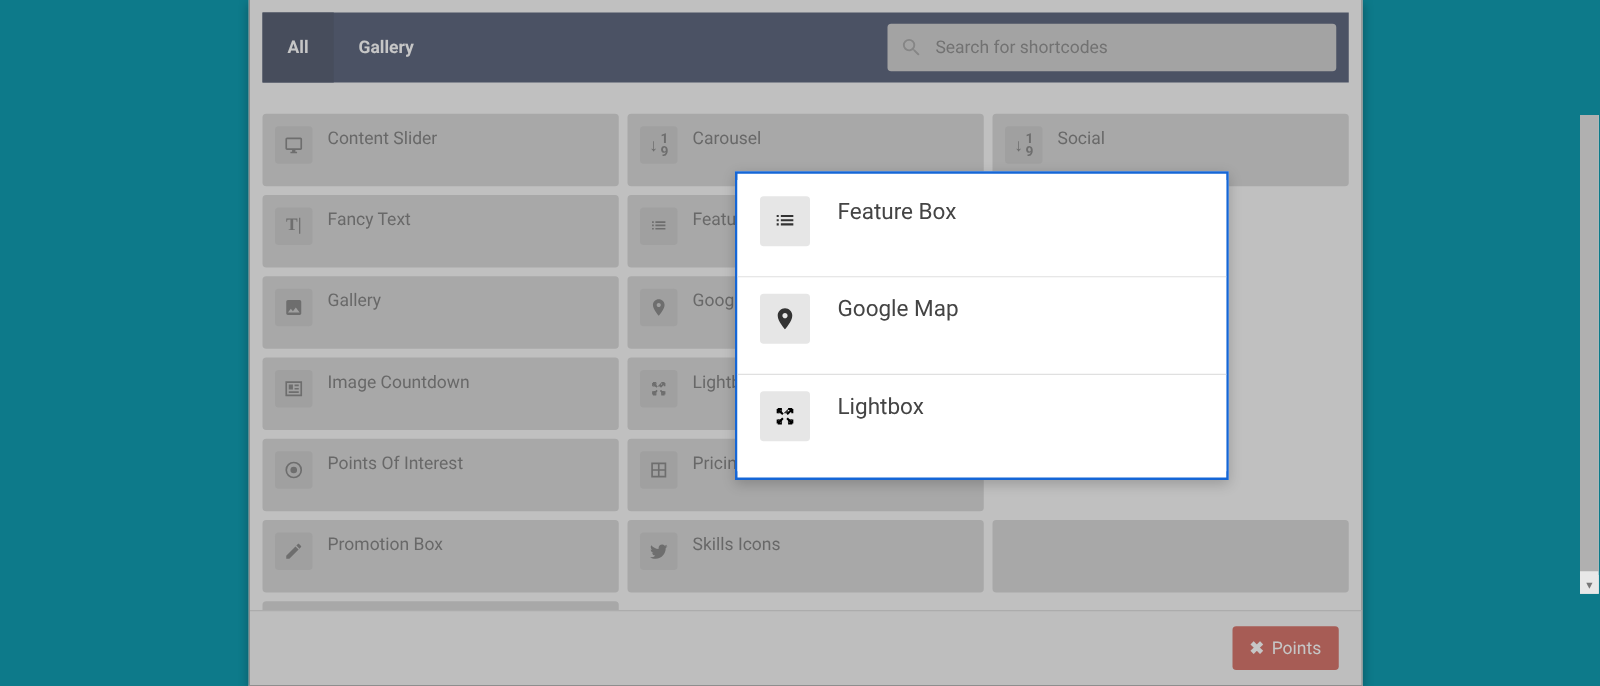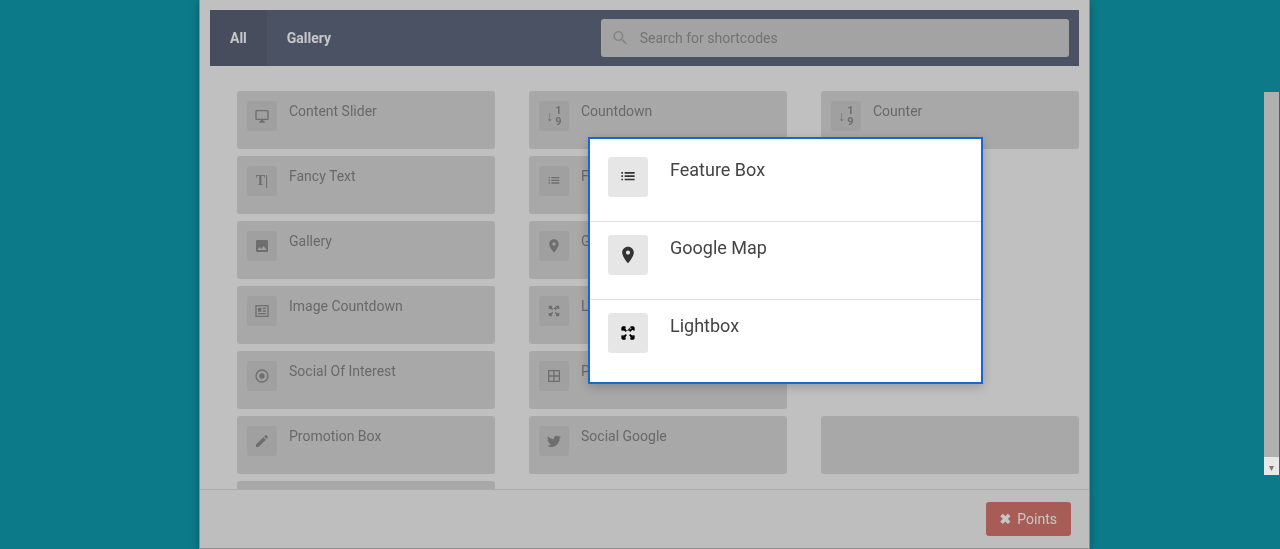--- a/index.html
+++ b/index.html
@@ -53,21 +53,21 @@
     .tab.active {
       background: #19233f;
     }
     .search-wrap {
       margin-left: auto;
       margin-right: 10px;
       background: #c0c0c0;
       border-radius: 3px;
       display: flex;
       align-items: center;
-      width: 468px;
+      width: 359px;
       height: 38px;
       padding: 0 10px;
     }
     .search-wrap svg {
       width: 20px;
       height: 20px;
       fill: #8a8a8a;
       margin-right: 10px;
     }
     .search-wrap input {
@@ -93,21 +93,20 @@
       grid-template-columns: repeat(3, 1fr);
       gap: 7px;
     }
     .shortcode-item {
       background: #c8c8c8;
       border-radius: 3px;
       display: flex;
       align-items: flex-start;
       padding: 10px 10px 18px 10px;
       cursor: pointer;
-      margin-left: 27px;
     }
     .shortcode-item .icon-box {
       width: 30px;
       height: 30px;
       background: #bababa;
       border-radius: 3px;
       display: flex;
       align-items: center;
       justify-content: center;
       margin-right: 12px;
@@ -259,30 +258,30 @@
           </div>
     <div class="label">Content Slider</div>
   </div>
         <div class="shortcode-item">
     <div class="icon-box">
             <div style="display:flex;align-items:center;gap:2px;">
               <span style="font-size:14px;">↓</span>
               <div class="sort-num">1<br>9</div>
             </div>
           </div>
-    <div class="label">Countdown</div>
+    <div class="label">Carousel</div>
   </div>
         <div class="shortcode-item">
     <div class="icon-box">
             <div style="display:flex;align-items:center;gap:2px;">
               <span style="font-size:14px;">↓</span>
               <div class="sort-num">1<br>9</div>
             </div>
           </div>
-    <div class="label">Counter</div>
+    <div class="label">Social</div>
   </div>
         <div class="shortcode-item">
     <div class="icon-box">
             <span style="font-family:serif;font-size:14px;font-weight:bold;">T|</span>
           </div>
     <div class="label">Fancy Text</div>
   </div>
         <div class="shortcode-item">
     <div class="icon-box">
             <svg viewBox="0 0 24 24">
@@ -338,21 +337,21 @@
         <div class="shortcode-item" style="visibility: hidden;">
     <div class="icon-box"></div>
     <div class="label"></div>
   </div>
         <div class="shortcode-item">
     <div class="icon-box">
             <svg viewBox="0 0 24 24">
               <path d="M12 2a10 10 0 100 20 10 10 0 000-20zm0 18a8 8 0 110-16 8 8 0 010 16zm0-12a4 4 0 100 8 4 4 0 000-8z"></path>
             </svg>
           </div>
-    <div class="label">Social Of Interest</div>
+    <div class="label">Points Of Interest</div>
   </div>
         <div class="shortcode-item">
     <div class="icon-box">
             <svg viewBox="0 0 24 24">
               <path d="M3 3v18h18V3H3zm8 16H5v-6h6v6zm0-8H5V5h6v6zm8 8h-6v-6h6v6zm0-8h-6V5h6v6z"></path>
             </svg>
           </div>
     <div class="label">Pricing Table</div>
   </div>
         <div class="shortcode-item" style="visibility: hidden;">
@@ -366,21 +365,21 @@
             </svg>
           </div>
     <div class="label">Promotion Box</div>
   </div>
         <div class="shortcode-item">
     <div class="icon-box">
             <svg viewBox="0 0 24 24">
               <path d="M22.46 6c-.77.35-1.6.58-2.46.69.88-.53 1.56-1.37 1.88-2.38-.83.5-1.75.85-2.72 1.05C18.37 4.5 17.26 4 16 4c-2.35 0-4.27 1.92-4.27 4.29 0 .34.04.67.11.98C8.28 9.09 5.11 7.38 3 4.79c-.37.63-.58 1.37-.58 2.15 0 1.49.75 2.81 1.91 3.56-.71 0-1.37-.2-1.95-.5v.03c0 2.08 1.48 3.82 3.44 4.21a4.22 4.22 0 01-1.93.07 4.28 4.28 0 004 2.98 8.521 8.521 0 01-5.33 1.84c-.34 0-.68-.02-1.02-.06C3.44 20.29 5.7 21 8.12 21 16 21 20.33 14.46 20.33 8.79c0-.19 0-.37-.01-.56.84-.6 1.56-1.36 2.14-2.23z"></path>
             </svg>
           </div>
-    <div class="label">Social Google</div>
+    <div class="label">Skills Icons</div>
   </div>
         <div class="shortcode-item">
     
     
   </div>
         <div class="shortcode-item">
     
     
   </div>
         <div class="shortcode-item" style="visibility: hidden;">

